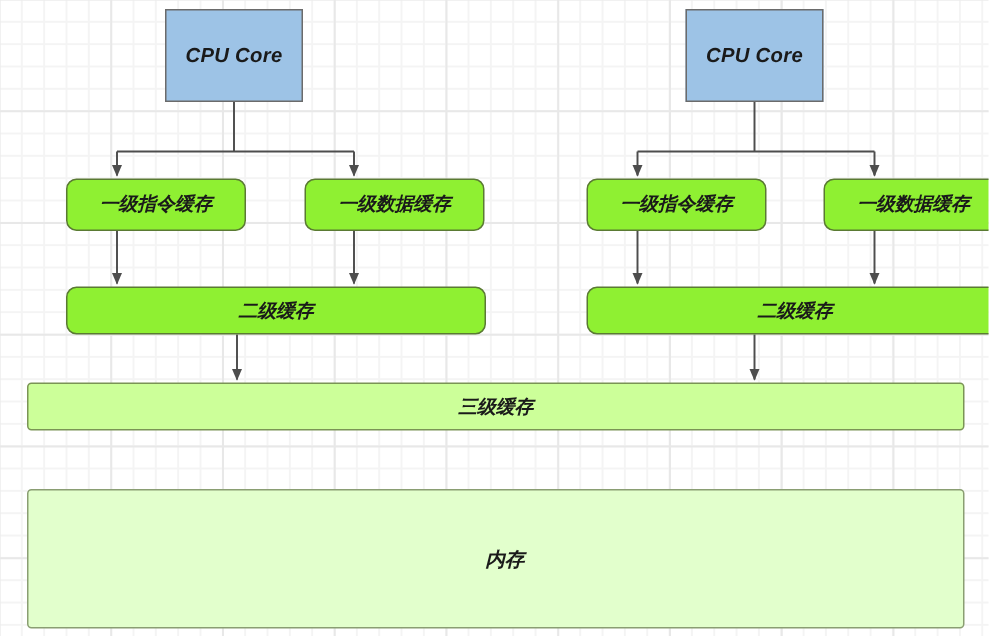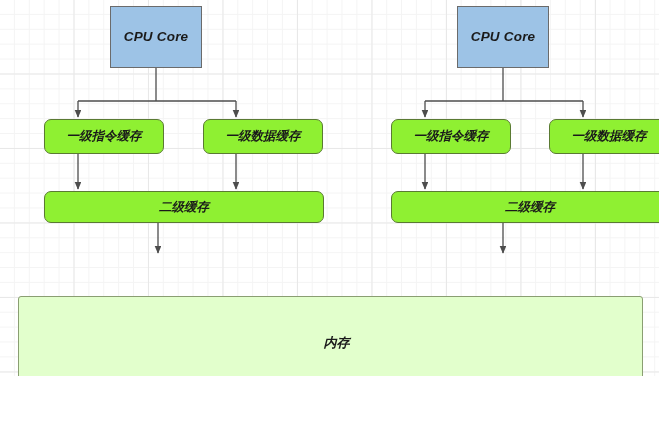--- a/index.html
+++ b/index.html
@@ -9,21 +9,21 @@
   body {
     width: 659px;
     height: 424px;
     font-family: "Liberation Sans", sans-serif;
     background: #ffffff;
   }
 
   #diagram {
     position: relative;
     width: 659px;
-    height: 376px;
+    height: 424px;
     overflow: hidden;
     background-color: #ffffff;
     background-image:
       linear-gradient(to right, #e8e8e8 1px, transparent 1px),
       linear-gradient(to bottom, #e8e8e8 1px, transparent 1px),
       linear-gradient(to right, #f4f4f4 1px, transparent 1px),
       linear-gradient(to bottom, #f4f4f4 1px, transparent 1px);
     background-size:
       74.5px 74.5px,
       74.5px 74.5px,
@@ -124,16 +124,17 @@
   <div class="node cache-l1" style="left:177px; top:119px; width:120px; height:35px;">一级数据缓存</div>
 
   <div class="node cache-l1" style="left:365px; top:119px; width:120px; height:35px;">一级指令缓存</div>
 
   <div class="node cache-l1" style="left:523px; top:119px; width:120px; height:35px;">一级数据缓存</div>
 
   <div class="node cache-l2" style="left:18px; top:191px; width:280px; height:32px;">二级缓存</div>
 
   <div class="node cache-l2" style="left:365px; top:191px; width:278px; height:32px;">二级缓存</div>
 
+  <div class="node cache-l3" style="left:18px; top:255px; width:625px; height:32px;">三级缓存</div>
 
-  <div class="node memory" style="left:18px; top:296px; width:625px; height:93px;padding-left:12px;">内存</div>
+  <div class="node memory" style="left:18px; top:326px; width:625px; height:93px;padding-left:12px;">内存</div>
 
 </div>
 
 </body></html>

